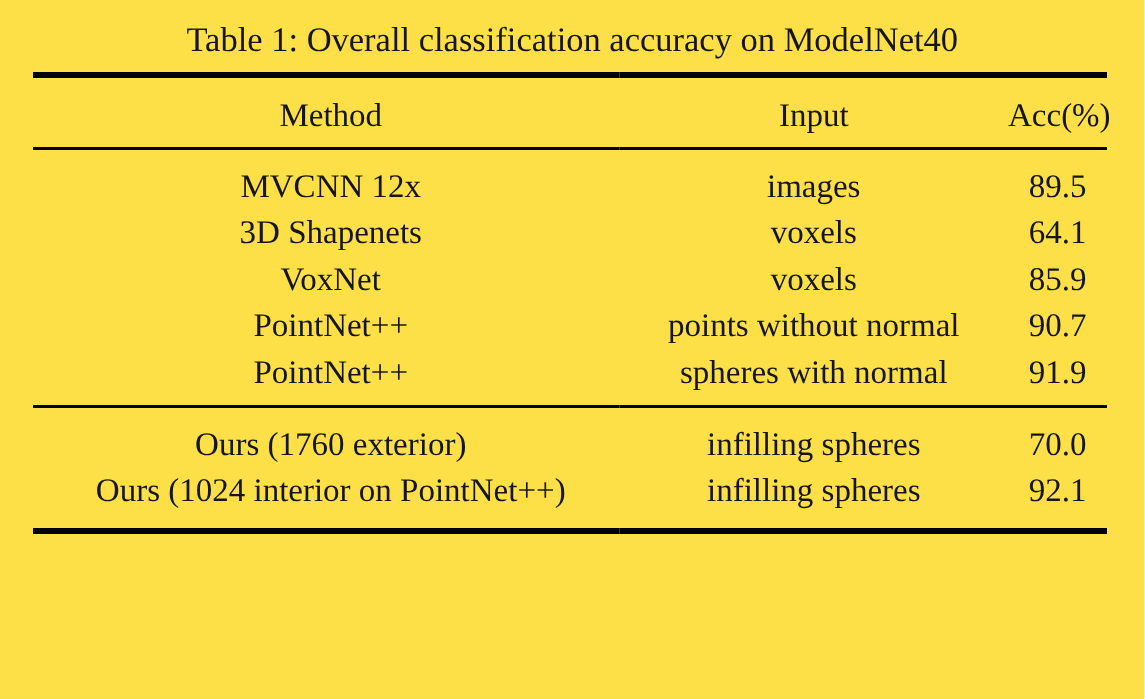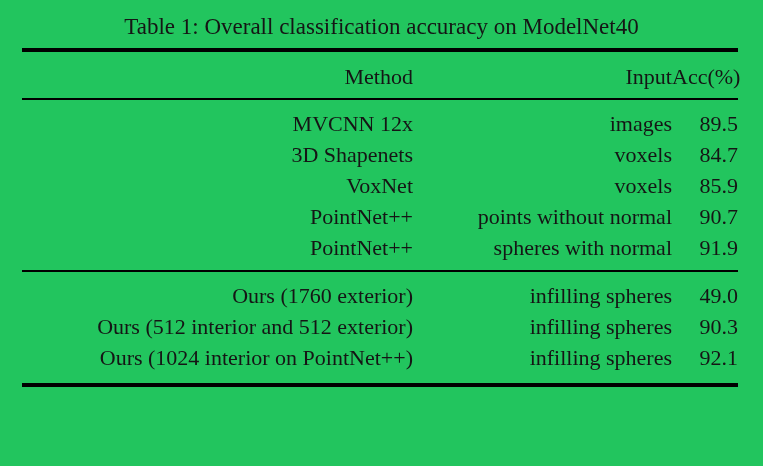--- a/index.html
+++ b/index.html
@@ -4,21 +4,21 @@
 <style>
   html, body {
     margin: 0;
     padding: 0;
     background: #ffffff;
   }
   .page {
     position: relative;
     width: 763px;
     height: 466px;
-    background: #22c55e;
+    background: #fde047;
     font-family: "Liberation Serif", "DejaVu Serif", serif;
     color: #151515;
     overflow: hidden;
   }
   .caption {
     width: 763px;
     padding-top: 12px;
     height: 36px;
     text-align: center;
     font-size: 23px;
@@ -32,21 +32,21 @@
     margin-left: 22px;
     border-top: 4px solid #000000;
     border-bottom: 4px solid #000000;
     font-size: 22px;
   }
   col.c-method { width: 391px; }
   col.c-input  { width: 259px; }
   col.c-acc    { width: 66px;  }
   th, td {
     font-weight: normal;
-    text-align: right;
+    text-align: center;
     vertical-align: middle;
     padding: 0;
     white-space: nowrap;
     overflow: visible;
     line-height: 31px;
   }
   th:first-child, td:first-child { padding-left: 6px; }
   thead th {
     padding-top: 12px;
     padding-bottom: 8px;
@@ -83,21 +83,21 @@
 
     <tbody class="group-known">
       <tr>
         <td>MVCNN 12x</td>
         <td>images</td>
         <td>89.5</td>
       </tr>
       <tr>
         <td>3D Shapenets</td>
         <td>voxels</td>
-        <td>84.7</td>
+        <td>64.1</td>
       </tr>
       <tr>
         <td>VoxNet</td>
         <td>voxels</td>
         <td>85.9</td>
       </tr>
       <tr>
         <td>PointNet++</td>
         <td>points without normal</td>
         <td>90.7</td>
@@ -106,26 +106,21 @@
         <td>PointNet++</td>
         <td>spheres with normal</td>
         <td>91.9</td>
       </tr>
     </tbody>
 
     <tbody class="group-ours">
       <tr>
         <td>Ours (1760 exterior)</td>
         <td>infilling spheres</td>
-        <td>49.0</td>
-      </tr>
-      <tr>
-        <td>Ours (512 interior and 512 exterior)</td>
-        <td>infilling spheres</td>
-        <td>90.3</td>
+        <td>70.0</td>
       </tr>
       <tr>
         <td>Ours (1024 interior on PointNet++)</td>
         <td>infilling spheres</td>
         <td>92.1</td>
       </tr>
     </tbody>
   </table>
 
 </div>

